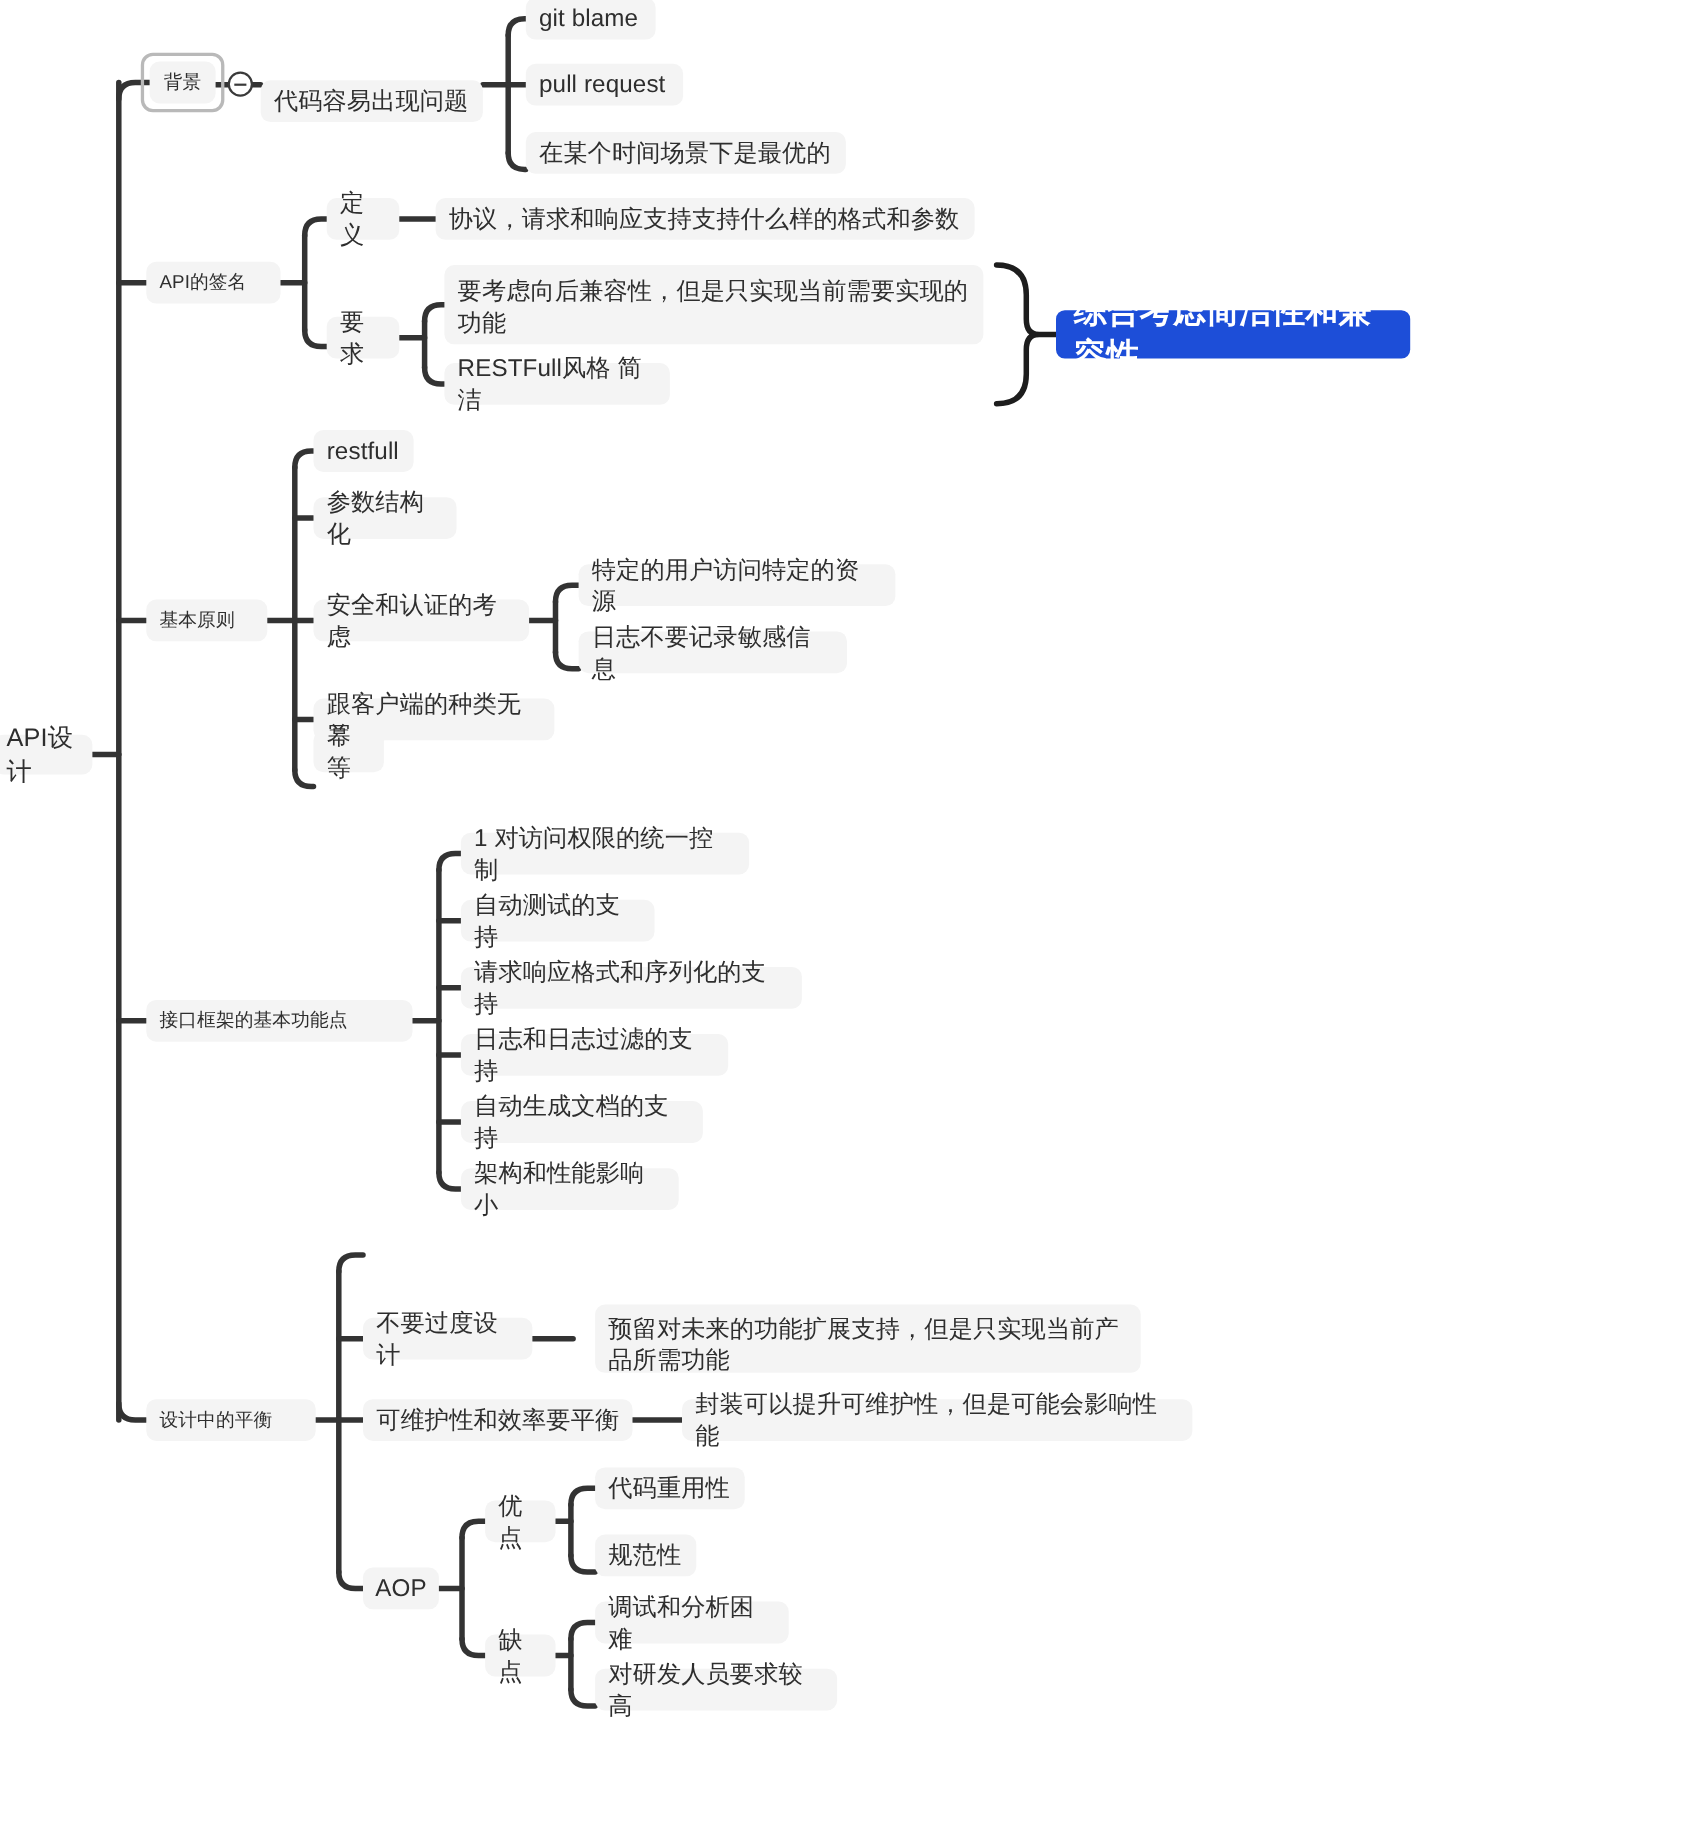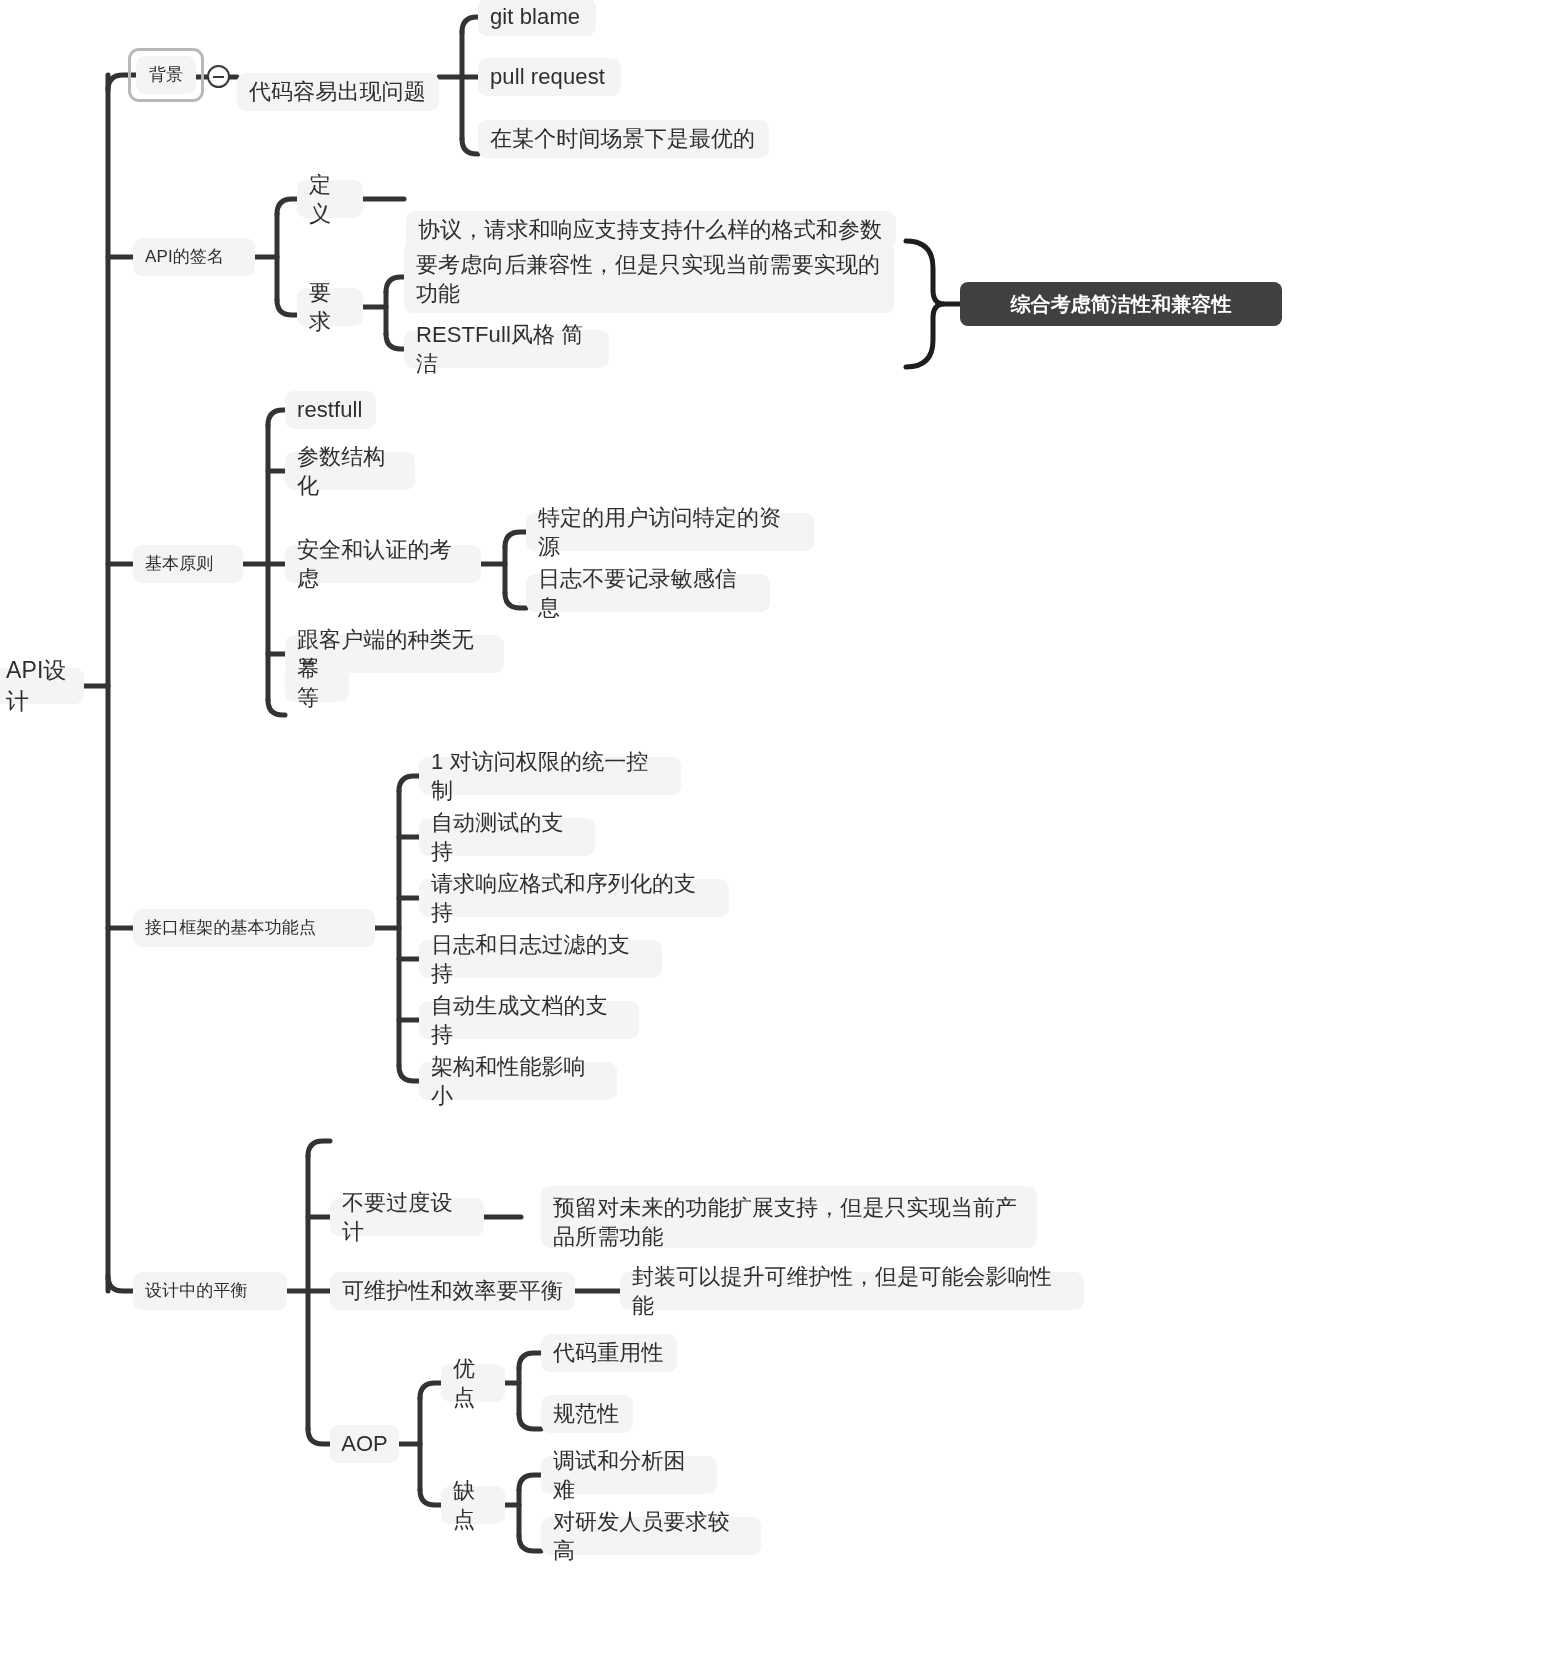--- a/index.html
+++ b/index.html
@@ -44,24 +44,24 @@
   .node.lvl2 {
     font-size: 22px;
   }
   .node.lvl3 {
     font-size: 22px;
   }
   .node.lvl4 {
     font-size: 22px;
   }
   .node.summary {
-    background: #404040;
+    background: #1d4ed8;
     color: #ffffff;
     font-weight: bold;
-    font-size: 20px;
+    font-size: 30px;
     border-radius: 8px;
     padding: 10px 16px;
   }
   .sel-ring {
     position: absolute;
     border: 3px solid #b9b9b9;
     border-radius: 11px;
     box-sizing: border-box;
     background: transparent;
   }
@@ -194,21 +194,21 @@
   <div class="node lvl3" style="left:478px; top:-2px; width:118px; height:38px;">git blame</div>
 
   <div class="node lvl3" style="left:478px; top:58px; width:143px; height:38px;">pull request</div>
 
   <div class="node lvl3" style="left:478px; top:120px; width:291px; height:38px;">在某个时间场景下是最优的</div>
 
   <div class="node lvl1" style="left:133px; top:238px; width:122px; height:38px;">API的签名</div>
 
   <div class="node lvl2" style="left:297px; top:180px; width:66px; height:38px; justify-content:center;">定义</div>
 
-  <div class="node lvl3" style="left:406px; top:180px; width:490px; height:38px;margin-top:31px;">协议，请求和响应支持支持什么样的格式和参数</div>
+  <div class="node lvl3" style="left:396px; top:180px; width:490px; height:38px;">协议，请求和响应支持支持什么样的格式和参数</div>
 
   <div class="node lvl2" style="left:297px; top:288px; width:66px; height:38px; justify-content:center;">要求</div>
 
   <div class="node lvl3" style="left:404px; top:241px; width:490px; height:72px; align-items:flex-start; padding-top:9px;">要考虑向后兼容性，但是只实现当前需要实现的功能</div>
 
   <div class="node lvl3" style="left:404px; top:330px; width:205px; height:38px;">RESTFull风格 简洁</div>
 
   <div class="node summary" style="left:960px; top:282px; width:322px; height:44px; justify-content:center;">综合考虑简洁性和兼容性</div>
 
   <div class="node lvl1" style="left:133px; top:545px; width:110px; height:38px;">基本原则</div>

